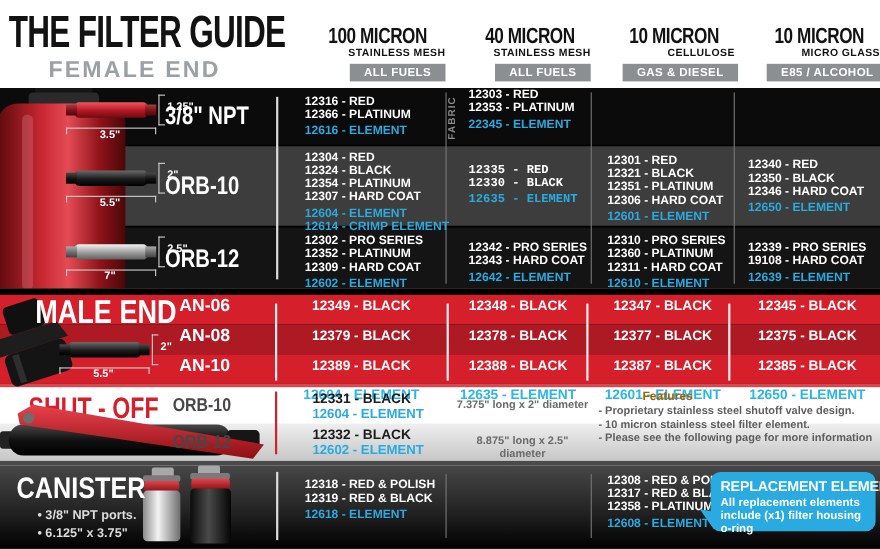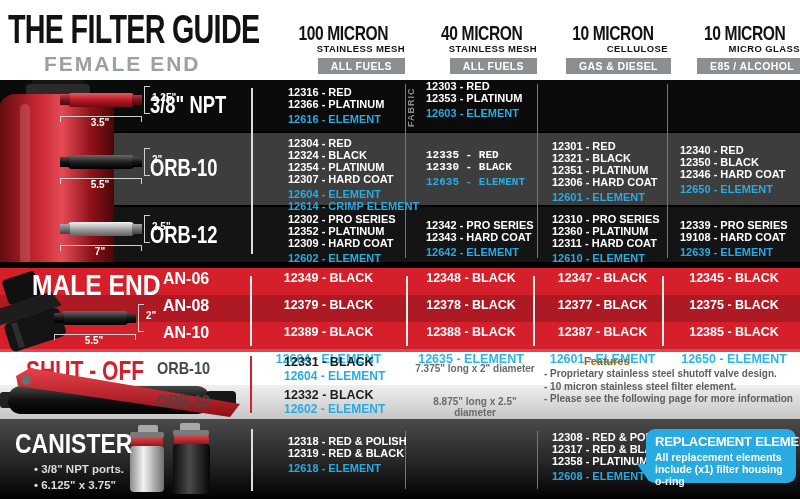--- a/index.html
+++ b/index.html
@@ -14,21 +14,21 @@
   .hcol{position:absolute;top:22px;text-align:right;color:#121212;}
   .hc1{left:252px;width:153px;} .hc2{left:405px;width:132px;} .hc3{left:537px;width:131px;} .hc4{left:668px;width:132px;}
   .micron{font-size:20px;font-weight:900;letter-spacing:-.5px;transform:scaleX(.78);transform-origin:center;white-space:nowrap;}
   .media{font-size:9.5px;font-weight:800;letter-spacing:.4px;margin-top:-2px;}
   .badge{display:inline-block;margin-top:4px;background:#8b8f92;color:#fff;font-size:10.5px;font-weight:800;
          padding:2px 13px;letter-spacing:.4px;white-space:nowrap;margin-left:29px;}
 
   
   .cell{position:absolute;font-weight:800;color:#fff;font-size:11px;line-height:12px;white-space:nowrap;z-index:5;}
   .els{color:#29abe2;margin-top:3px;}
-  .c1{left:288px;} .c2{left:426px;} .c3{left:552px;} .c4{left:680px;}
+  .c1{left:277px;} .c2{left:426px;} .c3{left:552px;} .c4{left:680px;}
   .vd{position:absolute;width:1px;background:#777;z-index:4;}
   .vdw{position:absolute;width:2px;background:#ddd;z-index:4;}
 
   
   .female{position:absolute;left:0;top:80px;width:800px;height:182px;overflow:hidden;}
   .frow{position:relative;width:800px;}
   .r1{height:51px;background:#0b0b0b;}
   .r2{height:72px;background:#3d3d3d;border-top:2px solid #000;}
   .r3{height:57px;background:#141414;border-top:2px solid #000;}
   .rowname{position:absolute;left:150px;font-size:23px;font-weight:900;color:#fff;white-space:nowrap;
@@ -157,21 +157,21 @@
         <div class="els">
             <div>12616 - ELEMENT</div>
           </div>
       </div>
       <div class="cell c2" style="top:0;">
         <div class="parts">
             <div>12303 - RED</div>
             <div>12353 - PLATINUM</div>
           </div>
         <div class="els">
-            <div>12603 - ELEMENT</div>
+            <div>22345 - ELEMENT</div>
           </div>
       </div>
     </div>
 
     <div class="frow r2">
       <div class="fig" style="left:56px;top:13px;">
         <div class="pill pill-black"></div>
         <div class="vdimline"></div>
         <div class="vdimlab">2"</div>
         <div class="hdimline"></div>

